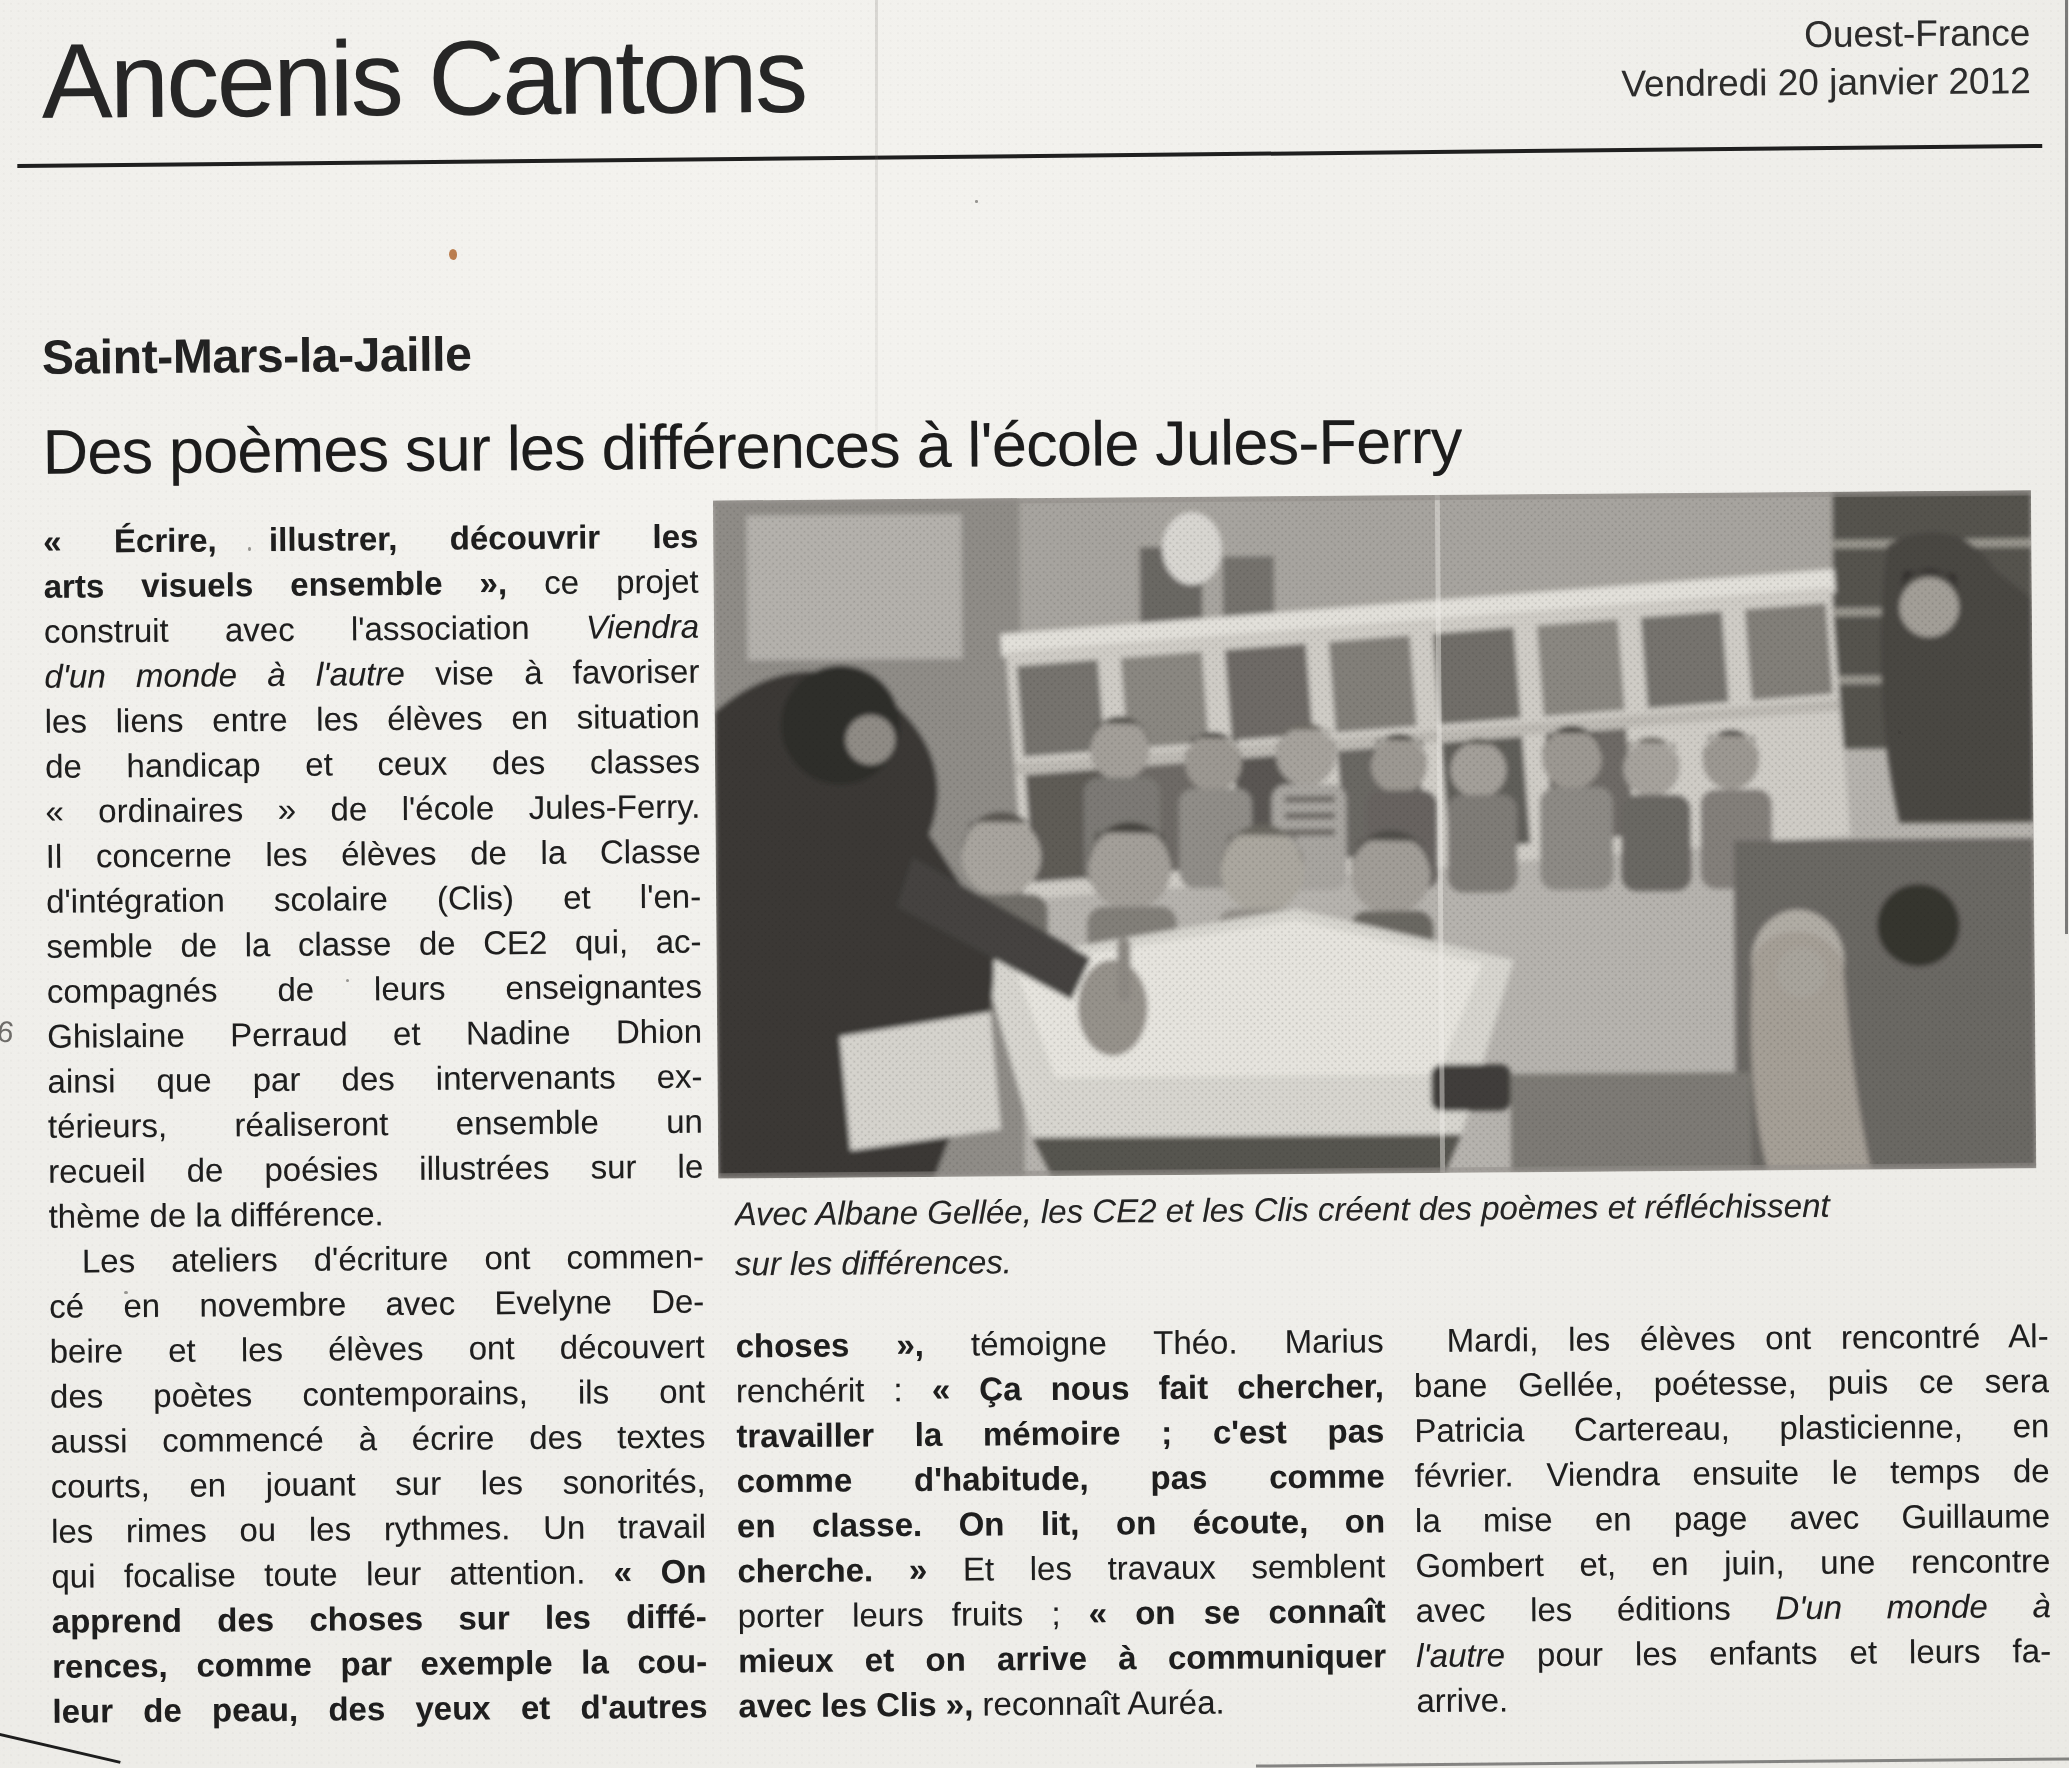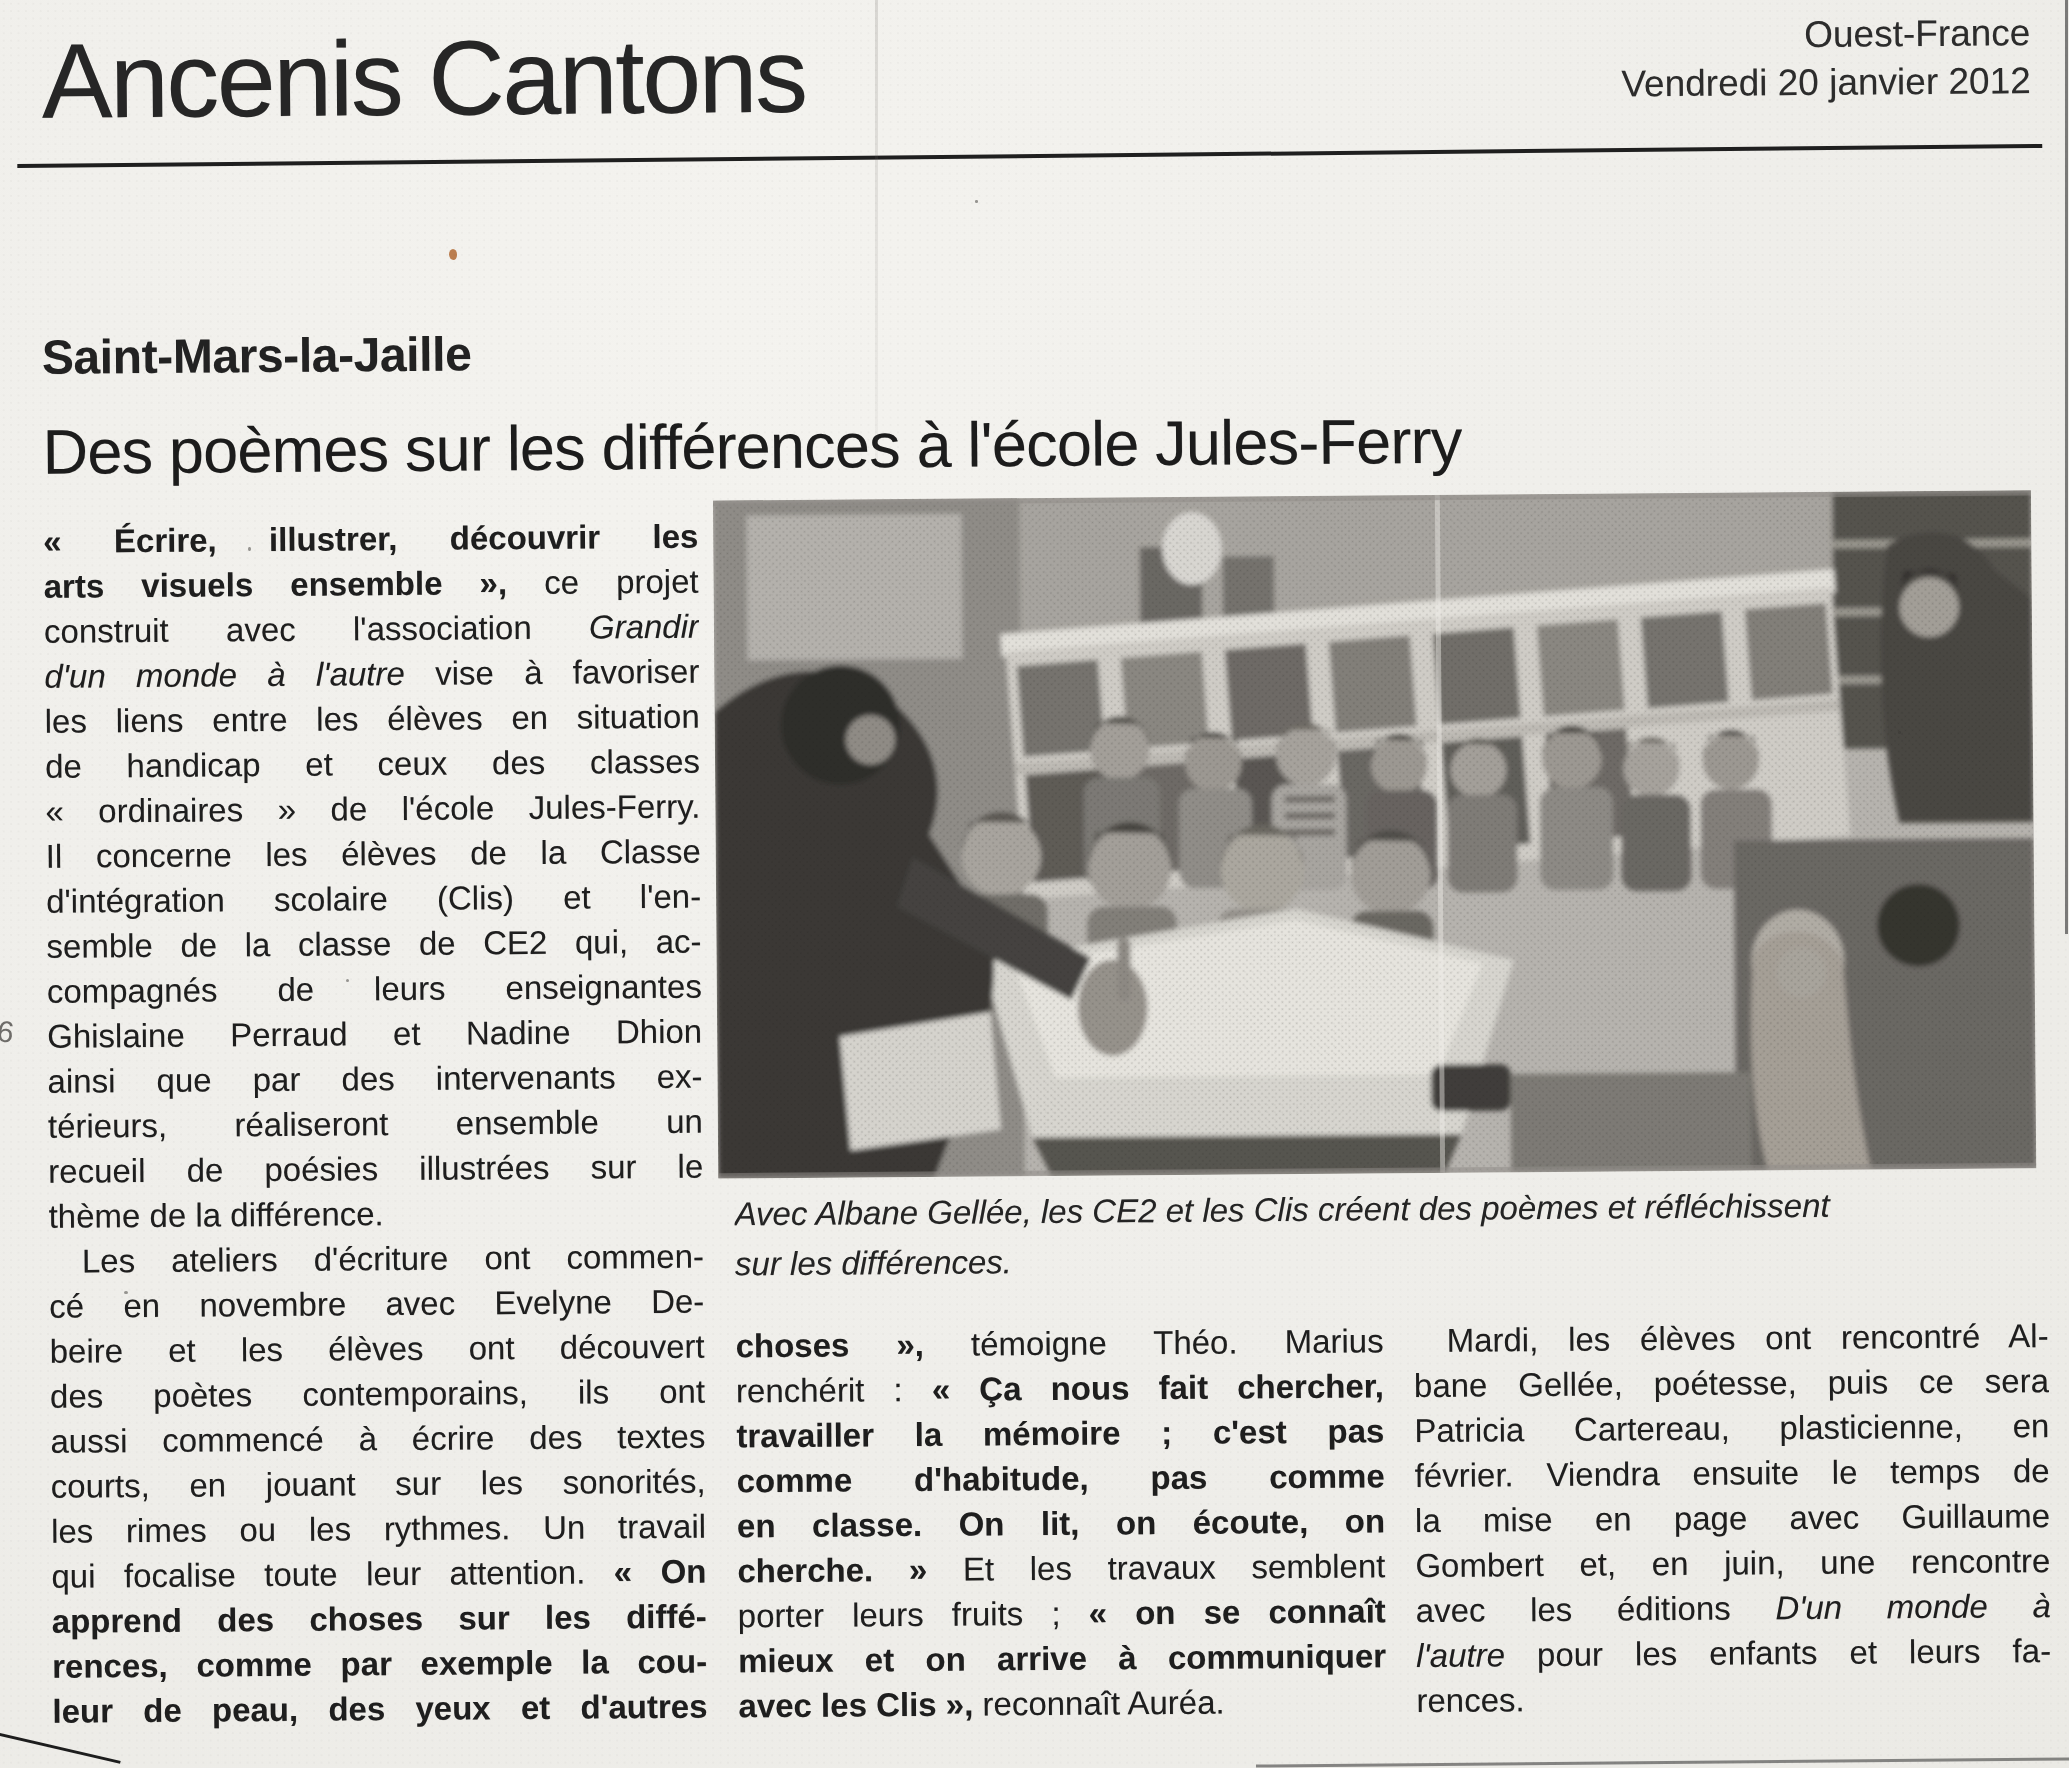--- a/index.html
+++ b/index.html
@@ -91,21 +91,21 @@
 
   <div class="masthead-rule"></div>
 
   <div class="commune">Saint-Mars-la-Jaille</div>
 
   <div class="headline">Des poèmes sur les différences à l'école Jules-Ferry</div>
 
   <div class="col col-left">
       <div class="line"><span class="r-b">« Écrire, illustrer, découvrir les</span></div>
       <div class="line"><span class="r-b">arts visuels ensemble »,</span><span class="r-n"> ce projet</span></div>
-      <div class="line"><span class="r-n">construit avec l'association </span><span class="r-i">Grandir</span></div>
+      <div class="line"><span class="r-n">construit avec l'association </span><span class="r-i">Viendra</span></div>
       <div class="line"><span class="r-i">d'un monde à l'autre</span><span class="r-n"> vise à favoriser</span></div>
       <div class="line"><span class="r-n">les liens entre les élèves en situation</span></div>
       <div class="line"><span class="r-n">de handicap et ceux des classes</span></div>
       <div class="line"><span class="r-n">« ordinaires » de l'école Jules-Ferry.</span></div>
       <div class="line"><span class="r-n">Il concerne les élèves de la Classe</span></div>
       <div class="line"><span class="r-n">d'intégration scolaire (Clis) et l'en-</span></div>
       <div class="line"><span class="r-n">semble de la classe de CE2 qui, ac-</span></div>
       <div class="line"><span class="r-n">compagnés de leurs enseignantes</span></div>
       <div class="line"><span class="r-n">Ghislaine Perraud et Nadine Dhion</span></div>
       <div class="line"><span class="r-n">ainsi que par des intervenants ex-</span></div>
@@ -257,21 +257,21 @@
     </div>
   <div class="col col-right">
       <div class="line ind"><span class="r-n">Mardi, les élèves ont rencontré Al-</span></div>
       <div class="line"><span class="r-n">bane Gellée, poétesse, puis ce sera</span></div>
       <div class="line"><span class="r-n">Patricia Cartereau, plasticienne, en</span></div>
       <div class="line"><span class="r-n">février. Viendra ensuite le temps de</span></div>
       <div class="line"><span class="r-n">la mise en page avec Guillaume</span></div>
       <div class="line"><span class="r-n">Gombert et, en juin, une rencontre</span></div>
       <div class="line"><span class="r-n">avec les éditions </span><span class="r-i">D'un monde à</span></div>
       <div class="line"><span class="r-i">l'autre</span><span class="r-n"> pour les enfants et leurs fa-</span></div>
-      <div class="line nj"><span class="r-n">rences.</span></div>
+      <div class="line nj"><span class="r-n">arrive.</span></div>
     </div>
 </div>
 
 <div class="orange-dot"></div>
 <div class="crease-top"></div>
 <div class="edge-right"></div>
 <div class="edge-bottom-left"></div>
 <div class="edge-bottom-right"></div>
 <div class="edge-glyph">6</div>
 <div class="speck" style="left:529px;top:453px;"></div>

